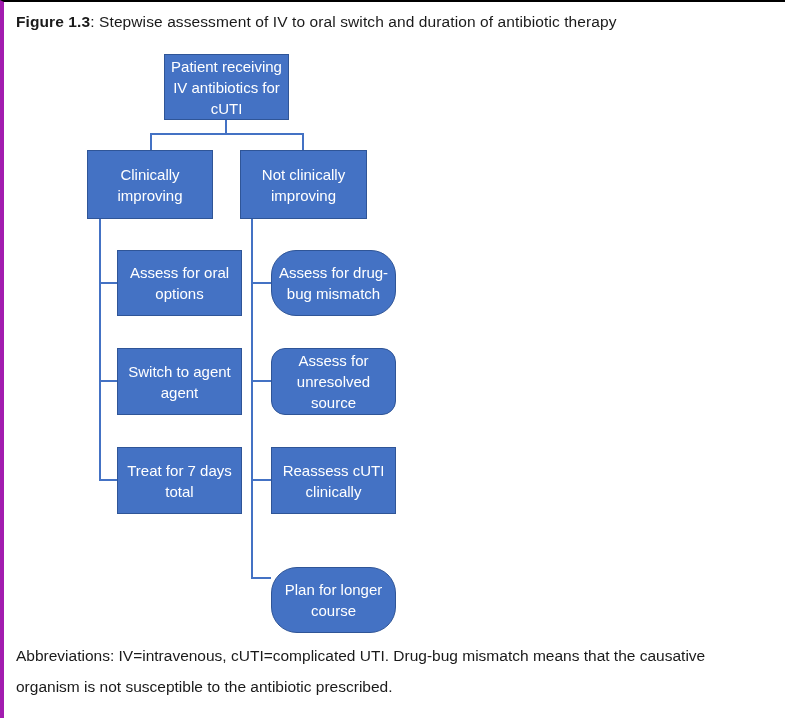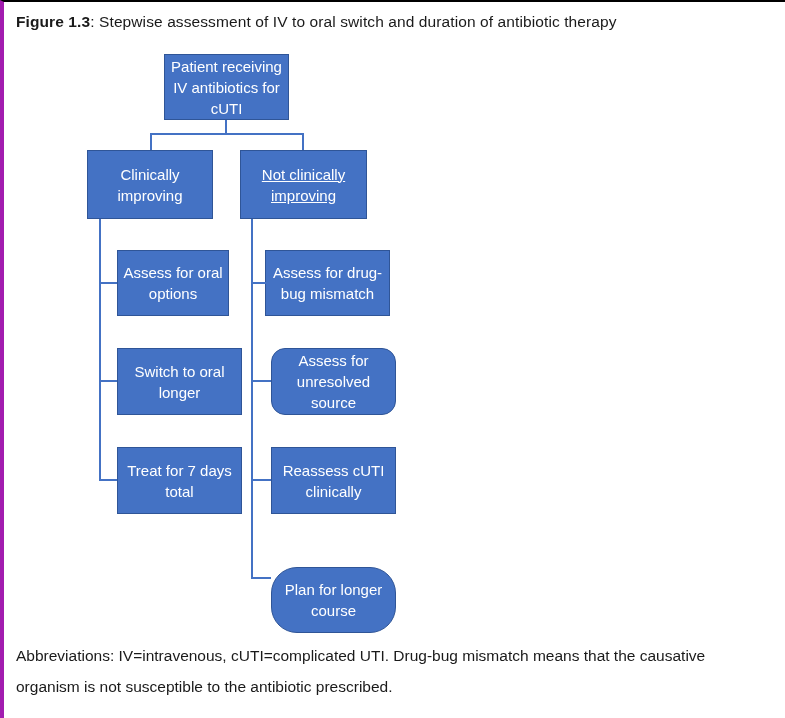--- a/index.html
+++ b/index.html
@@ -54,23 +54,23 @@
     top: 638px;
     width: 752px;
     font-size: 15.5px;
     line-height: 31px;
     color: #1a1a1a;
   }
 
   
   .n-root      { left: 160px; top:  52px; width: 125px; height: 66px; }
   .n-improv    { left:  83px; top: 148px; width: 126px; height: 69px; }
-  .n-notimprov { left: 236px; top: 148px; width: 127px; height: 69px; text-decoration: underline; }
-  .n-oral      { left: 113px; top: 248px; width: 112px; height: 66px; }
-  .n-drugbug   { left: 261px; top: 248px; width: 125px; height: 66px; }
+  .n-notimprov { left: 236px; top: 148px; width: 127px; height: 69px; }
+  .n-oral      { left: 113px; top: 248px; width: 125px; height: 66px; }
+  .n-drugbug   { left: 267px; top: 248px; width: 125px; height: 66px; border-radius: 25px; }
   .n-switch    { left: 113px; top: 346px; width: 125px; height: 67px; }
   .n-unres     { left: 267px; top: 346px; width: 125px; height: 67px; border-radius: 14px; }
   .n-treat     { left: 113px; top: 445px; width: 125px; height: 67px; }
   .n-reassess  { left: 267px; top: 445px; width: 125px; height: 67px; }
   .n-longer    { left: 267px; top: 565px; width: 125px; height: 66px; border-radius: 26px; }
 </style>
 </head>
 <body>
 
 <div class="page">
@@ -78,21 +78,21 @@
   <div class="fig-title">
     <span class="fig-label">Figure 1.3</span><span>: Stepwise assessment of IV to oral switch and duration of antibiotic therapy</span>
   </div>
 
   <div class="node n-root">Patient receiving IV antibiotics for cUTI</div>
 
   <div class="node n-improv">Clinically improving</div>
   <div class="node n-notimprov">Not clinically improving</div>
 
   <div class="node n-oral">Assess for oral options</div>
-  <div class="node n-switch">Switch to oral longer</div>
+  <div class="node n-switch">Switch to agent agent</div>
   <div class="node n-treat">Treat for 7 days total</div>
 
   <div class="node n-drugbug">Assess for drug-bug mismatch</div>
   <div class="node n-unres">Assess for unresolved source</div>
   <div class="node n-reassess">Reassess cUTI clinically</div>
   <div class="node n-longer">Plan for longer course</div>
 
   <div class="conn v" style="left:221px; top:118px; height:13px;"></div>
   <div class="conn h" style="left:146px; top:131px; width:154px;"></div>
   <div class="conn v" style="left:146px; top:131px; height:17px;"></div>

